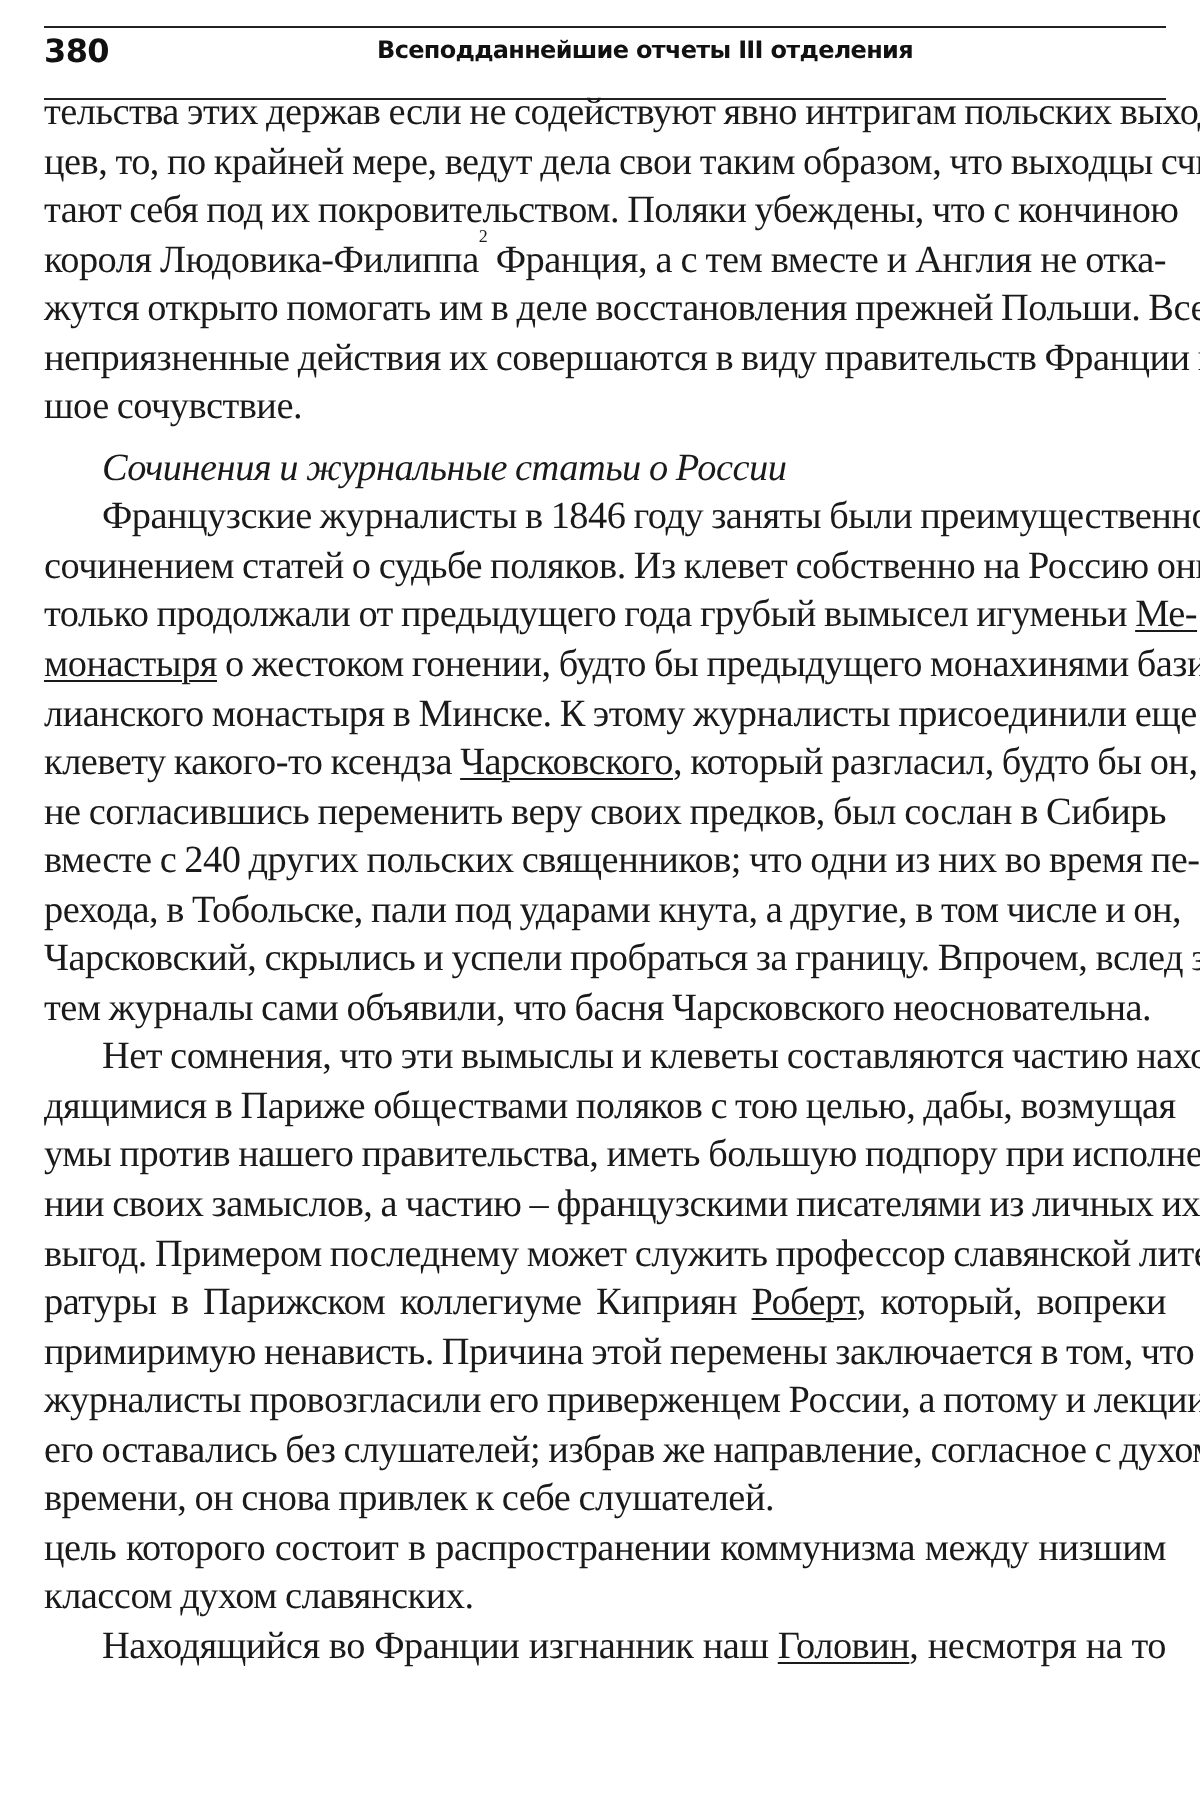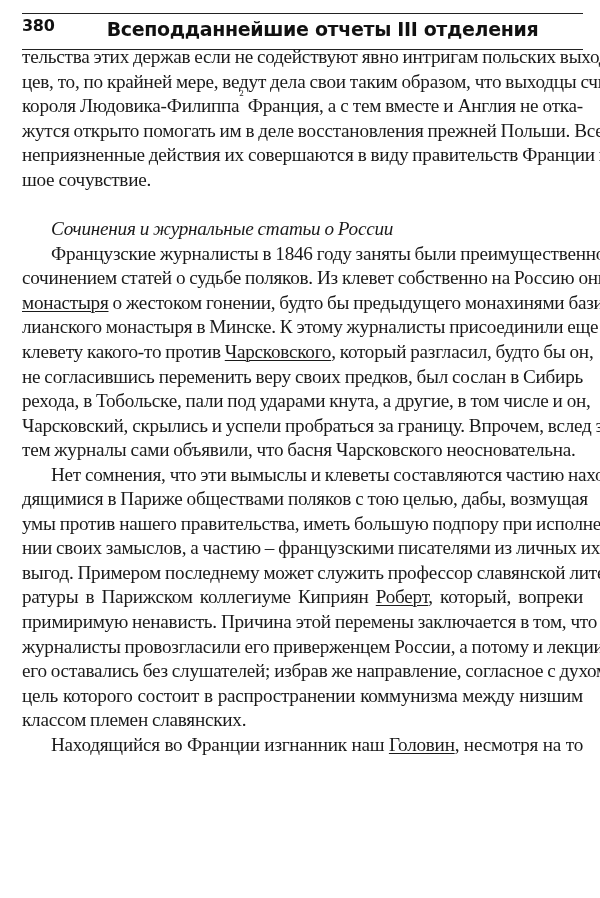--- a/index.html
+++ b/index.html
@@ -43,21 +43,21 @@
     }
     .running-title {
       position: absolute;
       left: 0;
       right: 0;
       top: 4px;
       text-align: center;
       padding-left: 40px;
       font-family: "DejaVu Sans", sans-serif;
       font-weight: bold;
-      font-size: 19px;
+      font-size: 12px;
       letter-spacing: -0.35px;
       color: #111;
     }
     .body-text {
       position: absolute;
       left: 0;
       top: 45px;
       width: 561px;
       font-size: 19.2px;
       line-height: 24.55px;
@@ -78,21 +78,20 @@
     }
     .line.indent {
       padding-left: 29px;
     }
     .gap {
       display: block;
       height: 6px;
     }
     .section-heading {
       font-style: italic;
-      margin-top: 19px;
     }
     .u {
       text-decoration: underline;
       text-underline-offset: 2px;
       text-decoration-thickness: 1px;
     }
     sup.fn {
       font-size: 9px;
       vertical-align: top;
       position: relative;
@@ -108,57 +107,61 @@
   <div class="running-head">
     <span class="page-number">380</span>
     <span class="running-title">Всеподданнейшие отчеты III отделения</span>
   </div>
 
   <div class="body-text">
 
     <div>
       <span class="line">тельства этих держав если не содействуют явно интригам польских выход-</span>
       <span class="line">цев, то, по крайней мере, ведут дела свои таким образом, что выходцы счи-</span>
+      <span class="line">тают себя под их покровительством. Поляки убеждены, что с кончиною</span>
       <span class="line"><span>короля Людовика-Филиппа</span><sup class="fn">2</sup> <span>Франция, а с тем вместе и Англия не отка-</span></span>
       <span class="line">жутся открыто помогать им в деле восстановления прежней Польши. Все</span>
       <span class="line">неприязненные действия их совершаются в виду правительств Франции и</span>
       <span class="line last">шое сочувствие.</span>
     </div>
 
     <span class="gap"></span>
 
     <span class="line last indent section-heading">Сочинения и журнальные статьи о России</span>
 
     <div>
       <span class="line indent">Французские журналисты в 1846 году заняты были преимущественно</span>
       <span class="line">сочинением статей о судьбе поляков. Из клевет собственно на Россию они</span>
+      <span class="line"><span>только продолжали от предыдущего года грубый вымысел игуменьи </span><span class="u">Ме-</span></span>
       <span class="line"><span class="u">монастыря</span><span> о жестоком гонении, будто бы предыдущего монахинями бази-</span></span>
       <span class="line">лианского монастыря в Минске. К этому журналисты присоединили еще</span>
-      <span class="line"><span>клевету какого-то против </span><span class="u">Чарсковского</span><span>, который разгласил, будто бы он,</span></span>
+      <span class="line"><span>клевету какого-то ксендза </span><span class="u">Чарсковского</span><span>, который разгласил, будто бы он,</span></span>
       <span class="line">не согласившись переменить веру своих предков, был сослан в Сибирь</span>
+      <span class="line">вместе с 240 других польских священников; что одни из них во время пе-</span>
       <span class="line">рехода, в Тобольске, пали под ударами кнута, а другие, в том числе и он,</span>
       <span class="line">Чарсковский, скрылись и успели пробраться за границу. Впрочем, вслед за</span>
       <span class="line last">тем журналы сами объявили, что басня Чарсковского неосновательна.</span>
     </div>
 
     <div>
       <span class="line indent">Нет сомнения, что эти вымыслы и клеветы составляются частию нахо-</span>
       <span class="line">дящимися в Париже обществами поляков с тою целью, дабы, возмущая</span>
       <span class="line">умы против нашего правительства, иметь большую подпору при исполне-</span>
       <span class="line">нии своих замыслов, а частию – французскими писателями из личных их</span>
       <span class="line">выгод. Примером последнему может служить профессор славянской лите-</span>
       <span class="line"><span>ратуры в Парижском коллегиуме Киприян </span><span class="u">Роберт</span><span>, который, вопреки</span></span>
       <span class="line">примиримую ненависть. Причина этой перемены заключается в том, что</span>
       <span class="line">журналисты провозгласили его приверженцем России, а потому и лекции</span>
       <span class="line">его оставались без слушателей; избрав же направление, согласное с духом</span>
+      <span class="line last">времени, он снова привлек  к себе слушателей.</span>
     </div>
 
     <div>
       <span class="line">цель которого состоит в распространении коммунизма между низшим</span>
-      <span class="line last">классом племен славянских.</span>
+      <span class="line last">классом духом славянских.</span>
     </div>
 
     <div>
       <span class="line indent"><span>Находящийся во Франции изгнанник наш </span><span class="u">Головин</span><span>, несмотря на то</span></span>
 
     </div>
 
   </div>
 </div>
 

